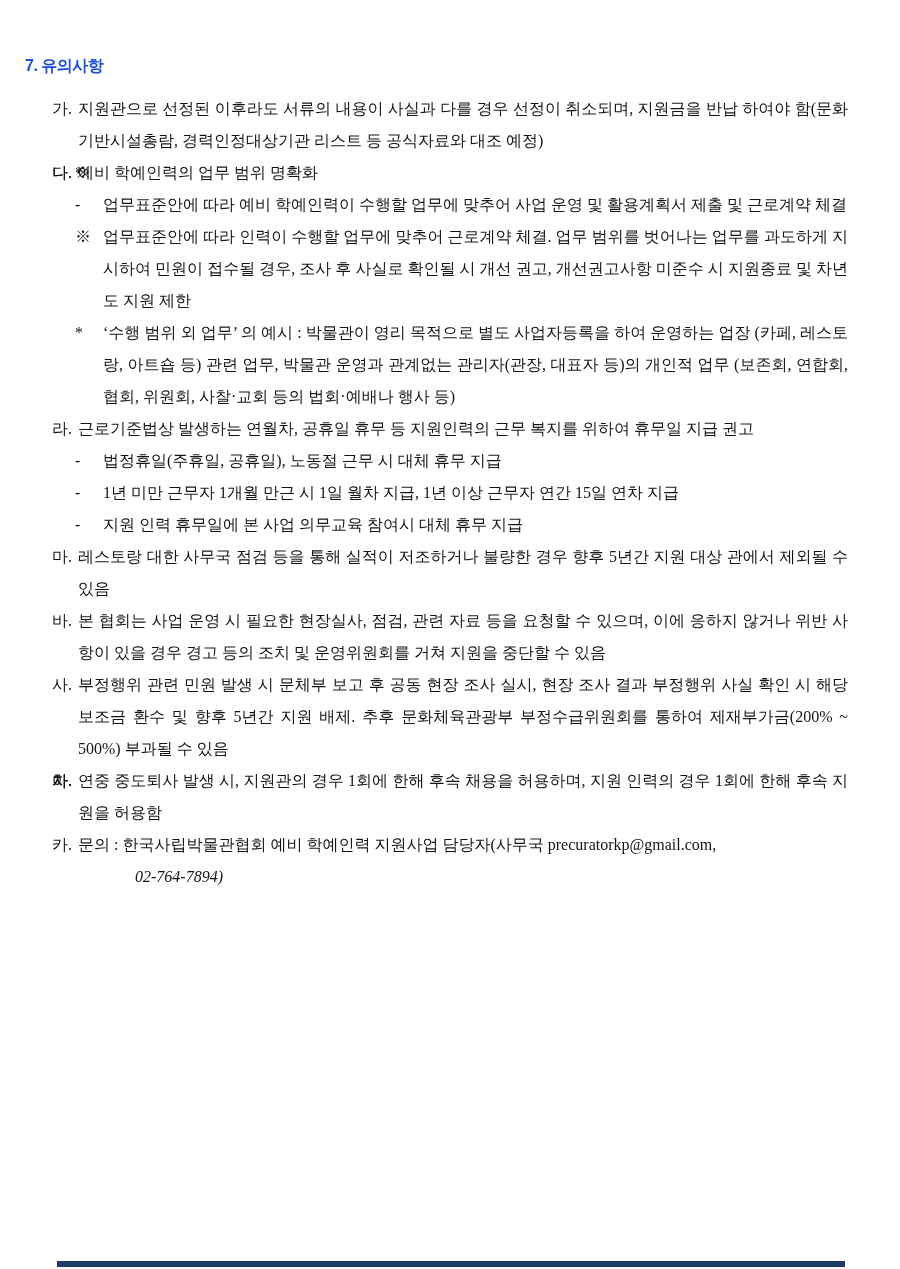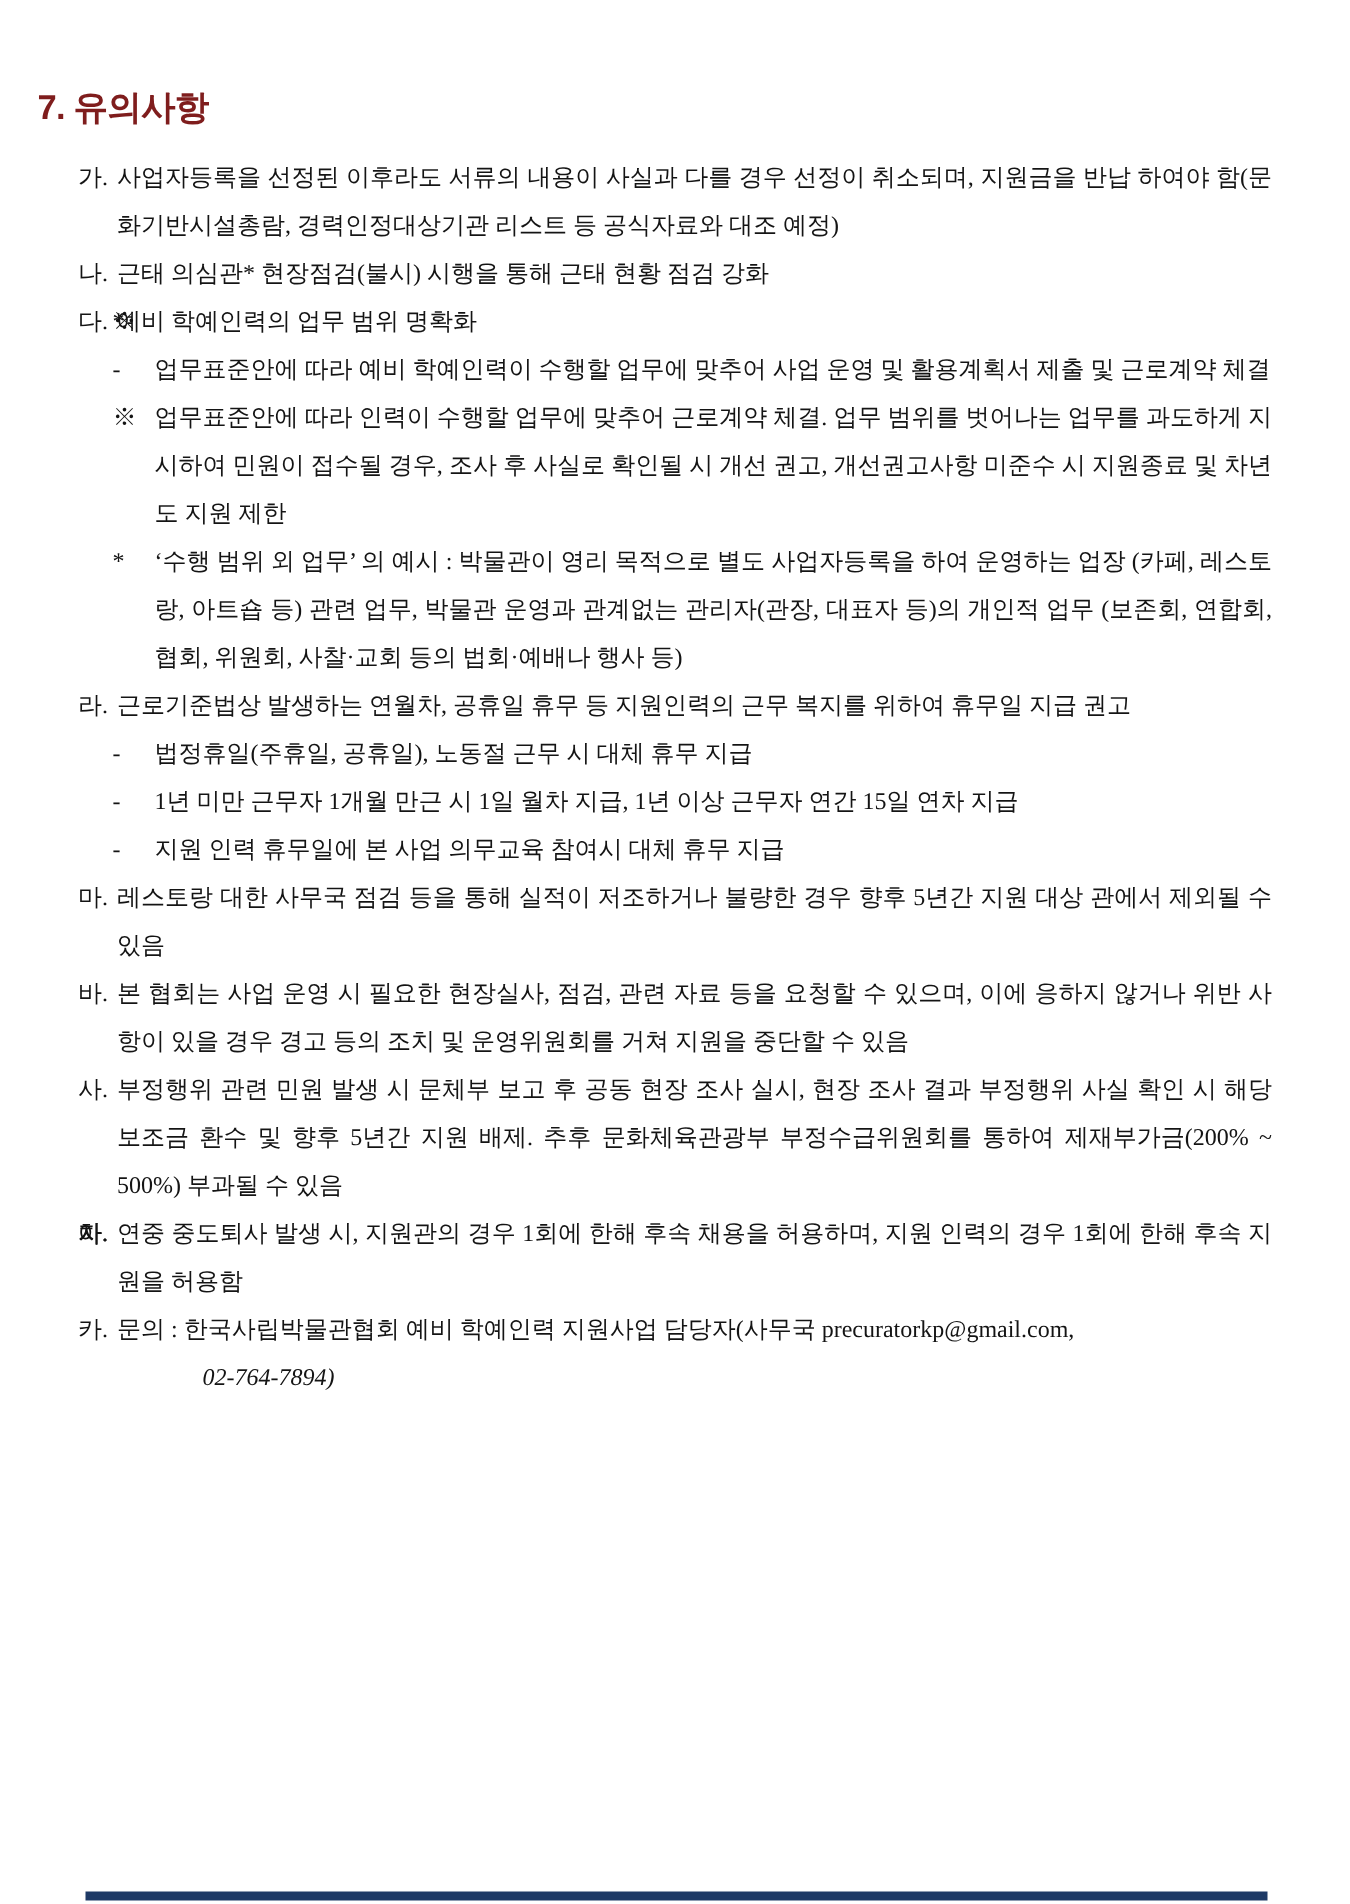--- a/index.html
+++ b/index.html
@@ -4,44 +4,44 @@
 <style>
   html,body{margin:0;padding:0;}
   body{
     width:900px;height:1269px;position:relative;overflow:hidden;
     background:#ffffff;color:#141414;
     font-family:"Liberation Serif","DejaVu Serif",serif;
   }
   .page{padding:56px 52px 0 25px;}
   .doc-heading{
     font-family:"Liberation Sans","DejaVu Sans",sans-serif;
-    font-size:23px;font-weight:700;letter-spacing:-0.5px;
-    margin:0 0 16px 0;color:#7f1d1d;
+    font-size:16px;font-weight:700;letter-spacing:-0.5px;
+    margin:0 0 16px 0;color:#1d4ed8;
   }
   .items{margin-left:27px;}
   .item{
     position:relative;padding-left:26px;
     font-size:16px;line-height:32px;text-align:justify;
   }
   .item>.label{position:absolute;left:0;top:0;}
   .sub{position:relative;padding-left:25px;text-align:justify;}
   .sub>.marker{position:absolute;left:-3px;top:0;}
   .b{font-weight:400;}
   .footer-bar{
     position:absolute;left:57px;right:55px;bottom:2px;height:6px;
   }
 </style>
 </head>
 <body>
 
 <div class="page">
   <h1 class="doc-heading">7. 유의사항</h1>
   <div class="items" id="items-root">
-      <div class="item"><span class="label">가.</span><span>사업자등록을 선정된 이후라도 </span><span class="b">서류의 내용이 사실과 다를 경우 선정이 취소되며, 지원금을 반납 하여야 함</span><span>(문화기반시설총람, 경력인정대상기관 리스트 등 공식자료와 대조 예정)</span></div>
-      <div class="item"><span class="label">나.</span><span class="b">근태 의심관* 현장점검(불시) 시행을 통해 근태 현황 점검 강화</span><div class="sub"><span class="marker">*</span></div><div class="sub"><span class="marker">※</span></div></div>
+      <div class="item"><span class="label">가.</span><span>지원관으로 선정된 이후라도 </span><span class="b">서류의 내용이 사실과 다를 경우 선정이 취소되며, 지원금을 반납 하여야 함</span><span>(문화기반시설총람, 경력인정대상기관 리스트 등 공식자료와 대조 예정)</span></div>
+      <div class="item"><span class="label">나.</span><div class="sub"><span class="marker">*</span></div><div class="sub"><span class="marker">※</span></div></div>
       <div class="item"><span class="label">다.</span><span>예비 학예인력의 </span><span class="b">업무 범위 명확화</span><div class="sub"><span class="marker">-</span><span>업무표준안에 따라 예비 학예인력이 수행할 업무에 맞추어 사업 운영 및 활용계획서 제출 및 근로계약 체결</span></div><div class="sub"><span class="marker">※</span><span>업무표준안에 따라 인력이 수행할 업무에 맞추어 근로계약 체결. 업무 범위를 벗어나는 업무를 과도하게 지시하여 민원이 접수될 경우, 조사 후 사실로 확인될 시 개선 권고, 개선권고사항 미준수 시 지원종료 및 차년도 지원 제한</span></div><div class="sub"><span class="marker">*</span><span class="b">‘수행 범위 외 업무’</span><span> 의 예시 : 박물관이 영리 목적으로 별도 사업자등록을 하여 운영하는 업장 (카페, 레스토랑, 아트숍 등) 관련 업무, 박물관 운영과 관계없는 관리자(관장, 대표자 등)의 개인적 업무 (보존회, 연합회, 협회, 위원회, 사찰·교회 등의 법회·예배나 행사 등)</span></div></div>
       <div class="item"><span class="label">라.</span><span>근로기준법상 발생하는 연월차, 공휴일 휴무 등 지원인력의 근무 복지를 위하여 휴무일 지급 권고</span><div class="sub"><span class="marker">-</span><span>법정휴일(주휴일, 공휴일), 노동절 근무 시 대체 휴무 지급</span></div><div class="sub"><span class="marker">-</span><span>1년 미만 근무자 1개월 만근 시 1일 월차 지급, 1년 이상 근무자 연간 15일 연차 지급</span></div><div class="sub"><span class="marker">-</span><span>지원 인력 휴무일에 본 사업 의무교육 참여시 대체 휴무 지급</span></div></div>
       <div class="item"><span class="label">마.</span><span>레스토랑 대한 사무국 점검 등을 통해 </span><span class="b">실적이 저조하거나 불량한 경우 향후 5년간 지원 대상 관에서 제외될 수 있음</span></div>
       <div class="item"><span class="label">바.</span><span>본 협회는 </span><span class="b">사업 운영 시 필요한 현장실사, 점검, 관련 자료</span><span> 등을 요청할 수 있으며, 이에 응하지 않거나 위반 사항이 있을 경우 경고 등의 조치 및 운영위원회를 거쳐 지원을 중단할 수 있음</span></div>
       <div class="item"><span class="label">사.</span><span class="b">부정행위 관련 민원 발생 시</span><span> 문체부 보고 후 공동 </span><span class="b">현장 조사 실시,</span><span> 현장 조사 결과 </span><span class="b">부정행위 사실 확인 시 해당 보조금 환수 및 향후 5년간 지원 배제</span><span>. 추후 문화체육관광부 부정수급위원회를 통하여 </span><span class="b">제재부가금(200% ~ 500%) 부과될 수 있음</span></div>
       <div class="item"><span class="label">아.</span></div>
       <div class="item"><span class="label">자.</span></div>
       <div class="item"><span class="label">차.</span><span>연중 중도퇴사 발생 시, 지원관의 경우 1회에 한해 후속 채용을 허용하며, 지원 인력의 경우 1회에 한해 후속 지원을 허용함</span></div>
       <div class="item"><span class="label">카.</span><span>문의 : </span><span class="b">한국사립박물관협회 예비 학예인력 지원사업 담당자</span><span>(사무국 precuratorkp@gmail.com,</span><div class="sub" style="padding-left: 57px; font-style: italic;"><span class="marker"></span><span>02-764-7894)</span></div></div>
     </div>

